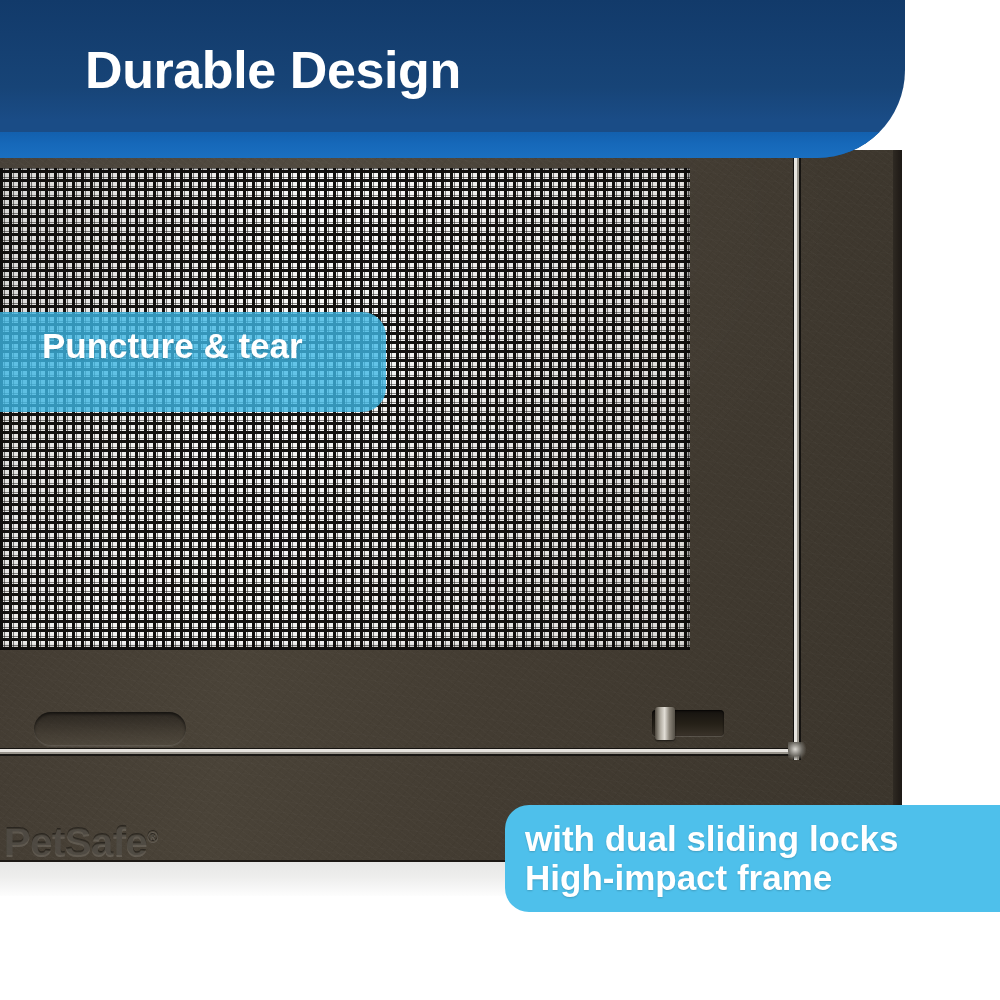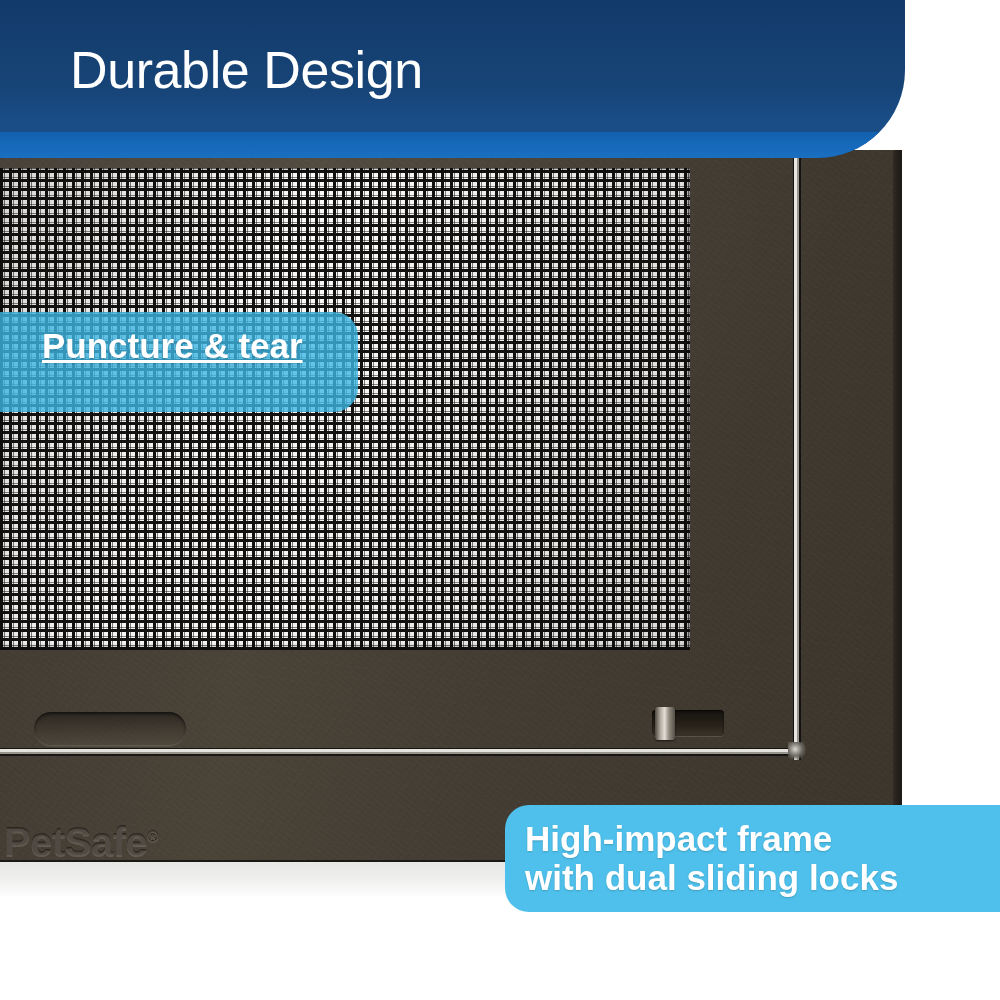--- a/index.html
+++ b/index.html
@@ -210,50 +210,49 @@
   .header-banner-stripe {
     position: absolute;
     left: 0;
     bottom: 0;
     width: 100%;
     height: 26px;
     background: linear-gradient(180deg, #1360ae 0%, #1668b9 45%, #1a6fc0 100%);
   }
   .header-title {
     position: absolute;
-    left: 70px;
+    left: 85px;
     top: 42px;
     font-size: 52px;
-    font-weight: 400;
+    font-weight: 700;
     color: #ffffff;
     letter-spacing: -0.4px;
     line-height: 1.1;
     white-space: nowrap;
   }
 
   
   .callout {
     position: absolute;
     color: #ffffff;
     font-weight: 700;
     line-height: 1.12;
     text-shadow: 0 1px 2px rgba(0,0,0,.18);
     box-sizing: border-box;
   }
   .callout-mesh {
     left: 0;
     top: 312px;
-    width: 358px;
+    width: 386px;
     height: 100px;
     padding: 14px 18px 0 42px;
     font-size: 35px;
     background: rgba(61,183,228,0.80);
     border-top-right-radius: 24px;
     border-bottom-right-radius: 24px;
-    text-decoration: underline;
   }
   .callout-frame {
     left: 505px;
     top: 805px;
     width: 495px;
     height: 107px;
     padding: 14px 10px 0 20px;
     font-size: 35px;
     background: #4ec0eb;
     border-top-left-radius: 24px;
@@ -294,17 +293,17 @@
   <div class="header-banner">
     <div class="header-banner-stripe"></div>
   </div>
   <div class="header-title">Durable Design</div>
 
   <div class="callout callout-mesh">
     <span class="callout-line">Puncture &amp; tear</span>
   </div>
 
   <div class="callout callout-frame">
+    <span class="callout-line">with dual sliding locks</span>
     <span class="callout-line">High-impact frame</span>
-    <span class="callout-line">with dual sliding locks</span>
   </div>
 
 </div>
 
 </body></html>

